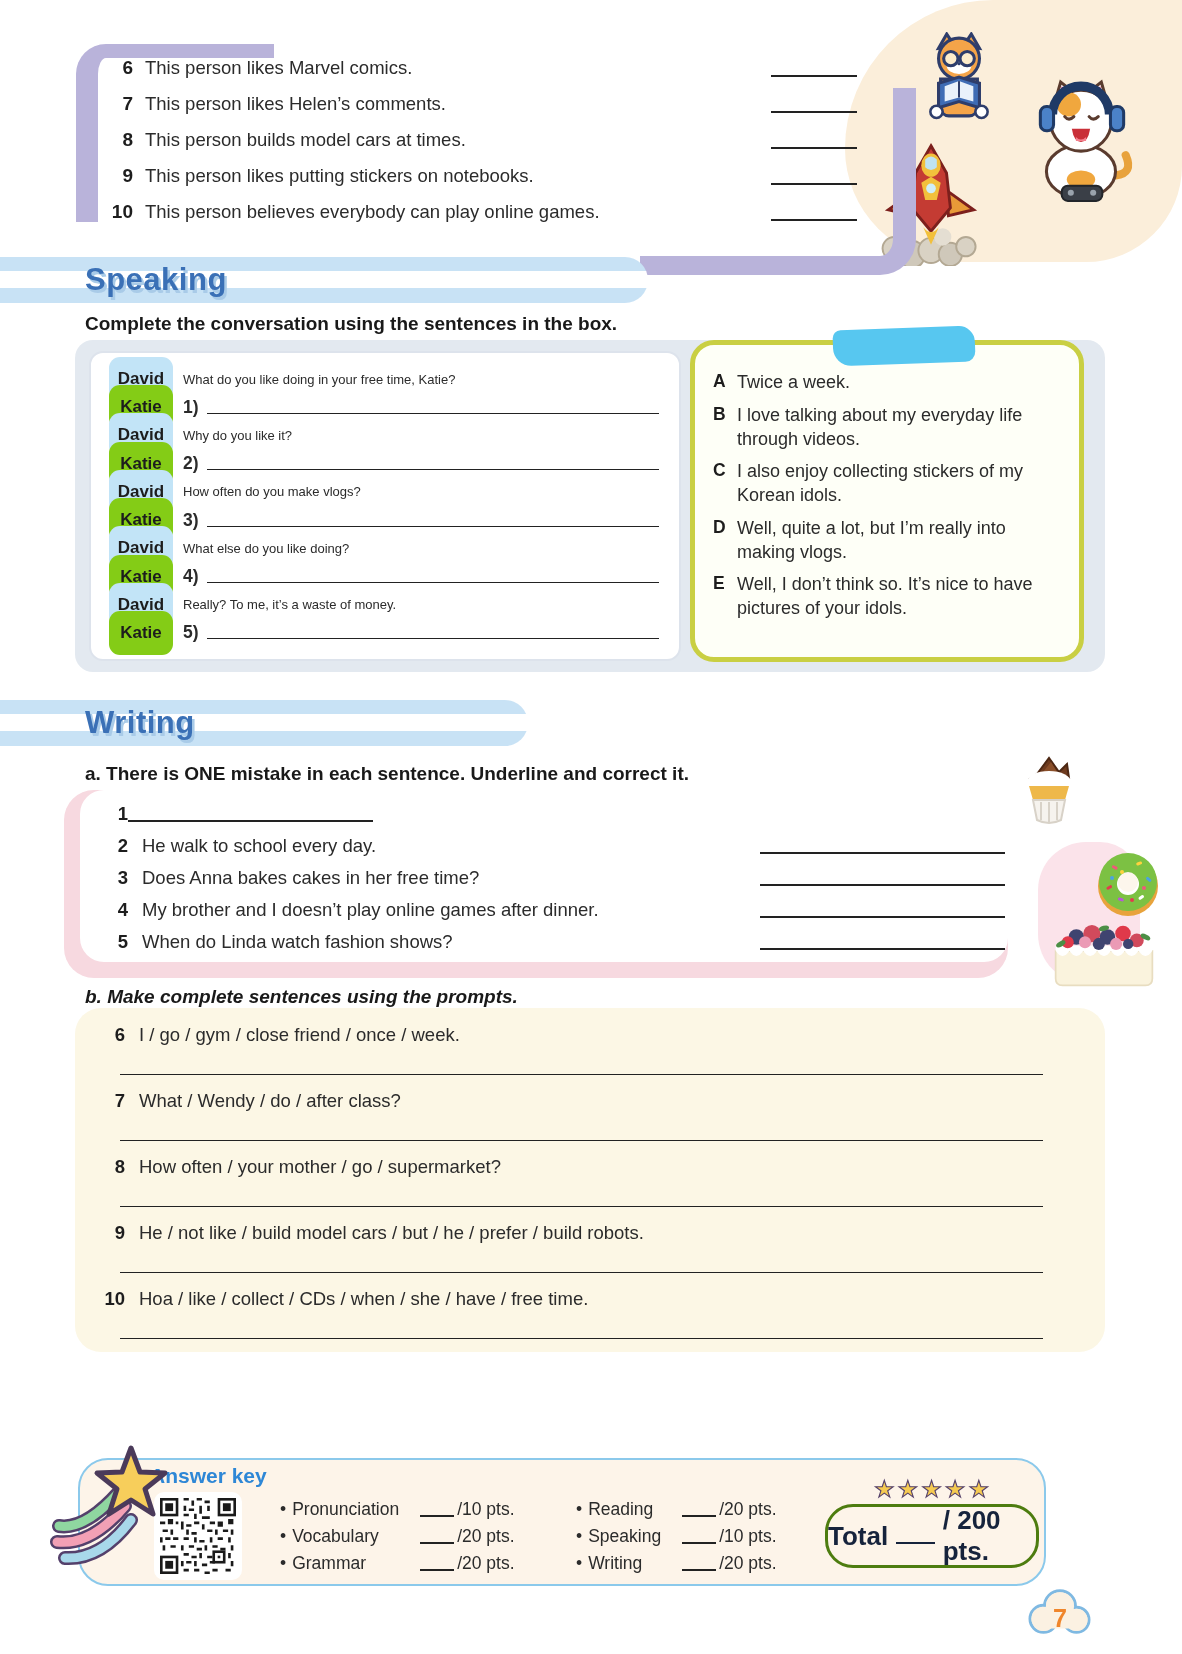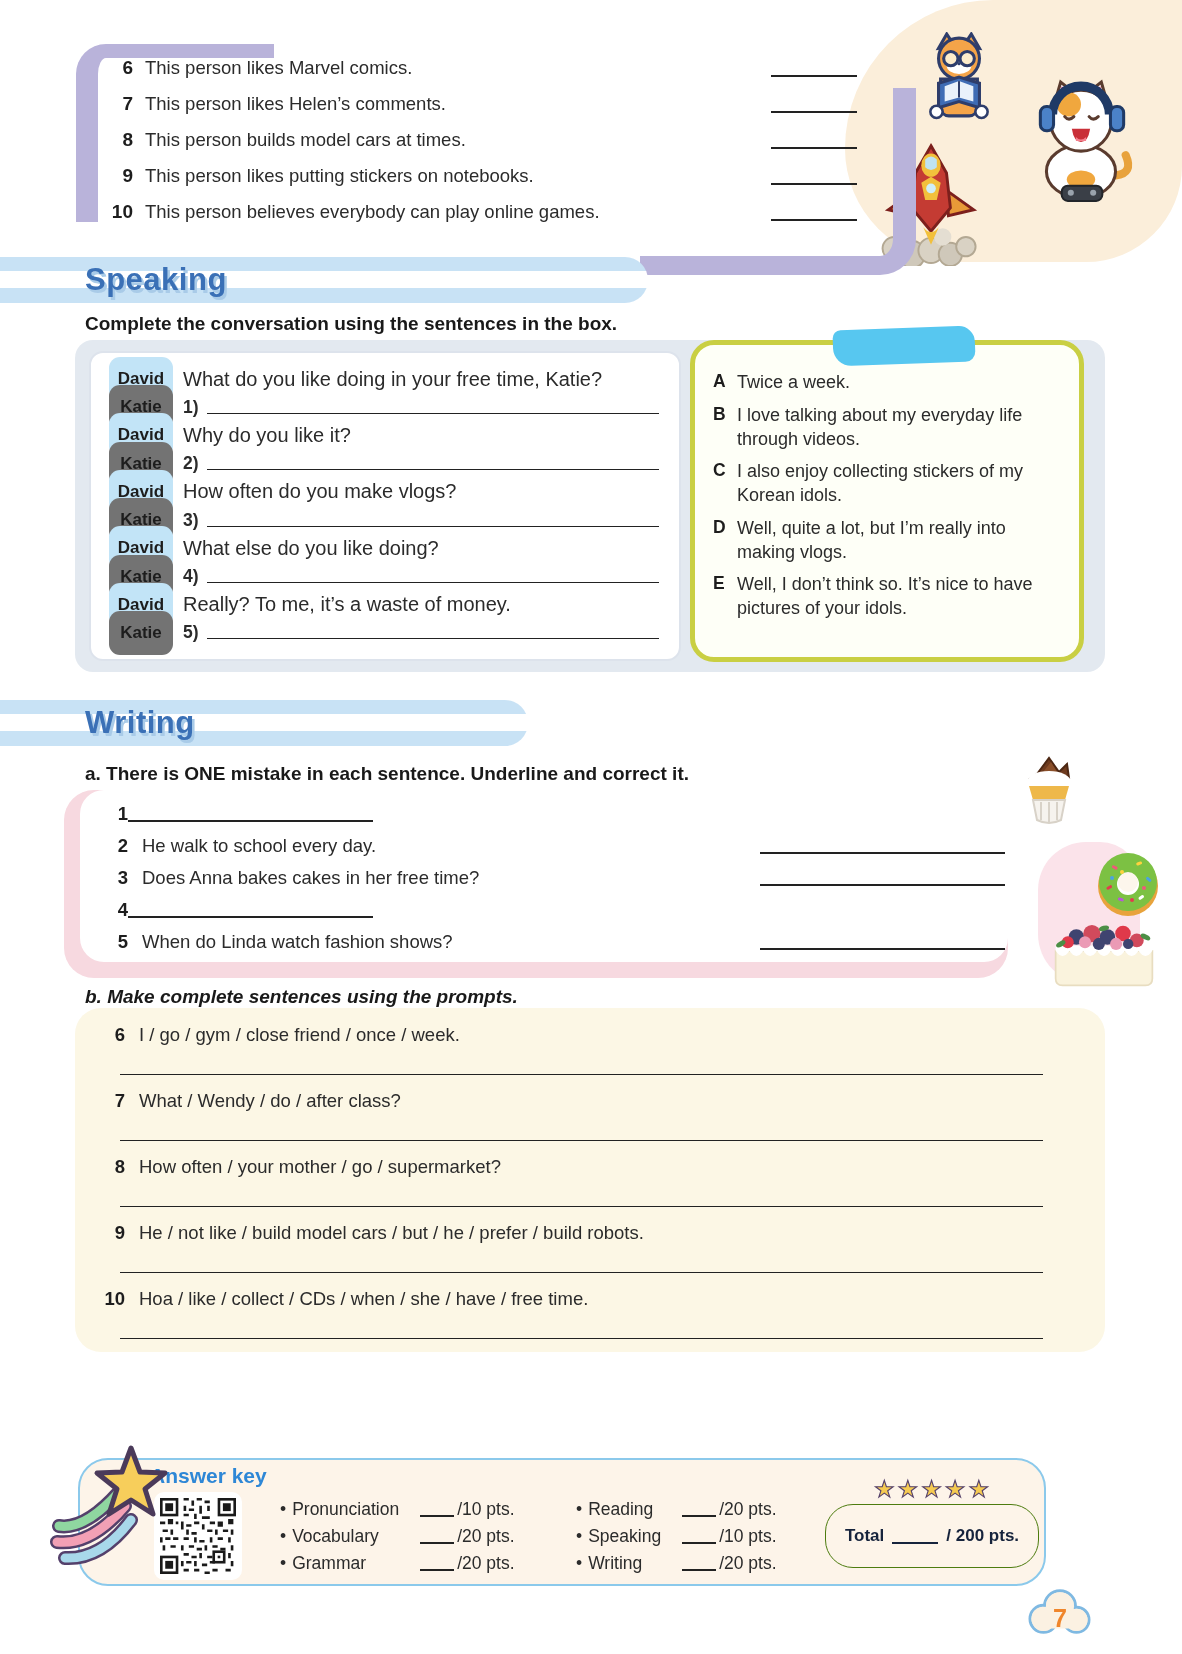--- a/index.html
+++ b/index.html
@@ -44,22 +44,22 @@
   
   .speak-wrap{position:absolute;left:75px;top:340px;width:1030px;height:332px;
               background:#e3e9f0;border-radius:18px;}
   .convo-box{position:absolute;left:14px;top:11px;width:592px;height:310px;background:#fff;
              border:2px solid #dde3ec;border-radius:14px;box-sizing:border-box;
              display:flex;flex-direction:column;justify-content:space-between;padding:13px 18px;}
   .c-row{display:flex;align-items:center;height:26px;}
   .spk{min-width:50px;text-align:center;font-weight:bold;font-size:17px;color:#1d1d1d;
        border-radius:11px;padding:12px 7px;margin-right:10px;}
   .spk.david{background:#c2e4f7;}
-  .spk.katie{background:#737373;}
-  .c-text{font-size:20px;}
+  .spk.katie{background:#84cc16;}
+  .c-text{font-size:13px;}
   .c-bnum{font-weight:bold;font-size:17.5px;margin-right:8px;}
   .c-line{flex:1;border-bottom:1.5px solid #222;height:12px;margin-right:2px;}
 
   .opt-box{position:absolute;left:615px;top:0;width:394px;height:322px;background:#fefff7;
            border:5px solid #c9cf43;border-radius:24px;box-sizing:border-box;
            padding:26px 14px 8px 18px;}
   .swoosh{position:absolute;left:138px;top:-17px;width:142px;height:36px;background:#57c7f0;
           border-radius:8px 16px 10px 18px;transform:rotate(-2deg);}
   .opt{display:flex;margin-bottom:9px;}
   .opt-letter{width:24px;font-weight:bold;font-size:17.5px;color:#1d1d1d;flex:none;}
@@ -101,22 +101,22 @@
   #score-col-1{left:200px;}
   #score-col-2{left:496px;}
   .s-row{display:flex;align-items:center;height:27px;font-size:17.5px;}
   .s-bullet{margin-right:6px;}
   .w1{width:128px;}
   .w2{width:94px;}
   .s-blank{width:34px;border-bottom:2px solid #222;height:12px;margin-right:3px;}
   .stars{position:absolute;left:747px;top:16px;width:212px;text-align:center;font-size:23px;
          color:#f6cb52;-webkit-text-stroke:1.1px #54406b;letter-spacing:3px;z-index:2;}
   .total-box{position:absolute;left:745px;top:44px;width:214px;height:64px;background:#fdf4e9;
-             border:1px solid #4d7c0f;border-radius:28px;display:flex;align-items:center;
-             justify-content:center;gap:8px;font-size:17px;font-weight:bold;color:#16233c;z-index:1;box-sizing:border-box;}
+             border:3px solid #4d7c0f;border-radius:28px;display:flex;align-items:center;
+             justify-content:center;gap:8px;font-size:26px;font-weight:bold;color:#16233c;z-index:1;box-sizing:border-box;}
   .t-blank{width:46px;border-bottom:2.5px solid #16233c;height:14px;}
   .art-star{left:43px;top:1440px;width:130px;height:142px;z-index:3;}
 
   .cloud{position:absolute;left:1020px;top:1582px;width:78px;height:62px;}
 </style>
 </head>
 <body>
 
 <div class="page">
 
@@ -302,20 +302,21 @@
       <span class="a-text">He walk to school every day.</span>
       <span class="a-blank"></span>
     </div>
     <div class="a-row">
       <span class="a-num">3</span>
       <span class="a-text">Does Anna bakes cakes in her free time?</span>
       <span class="a-blank"></span>
     </div>
     <div class="a-row">
       <span class="a-num">4</span>
+      <span class="a-text">My brother and I doesn’t play online games after dinner.</span>
       <span class="a-blank"></span>
     </div>
     <div class="a-row">
       <span class="a-num">5</span>
       <span class="a-text">When do Linda watch fashion shows?</span>
       <span class="a-blank"></span>
     </div>
   </div>
 
   <div class="blob-desserts"></div>

